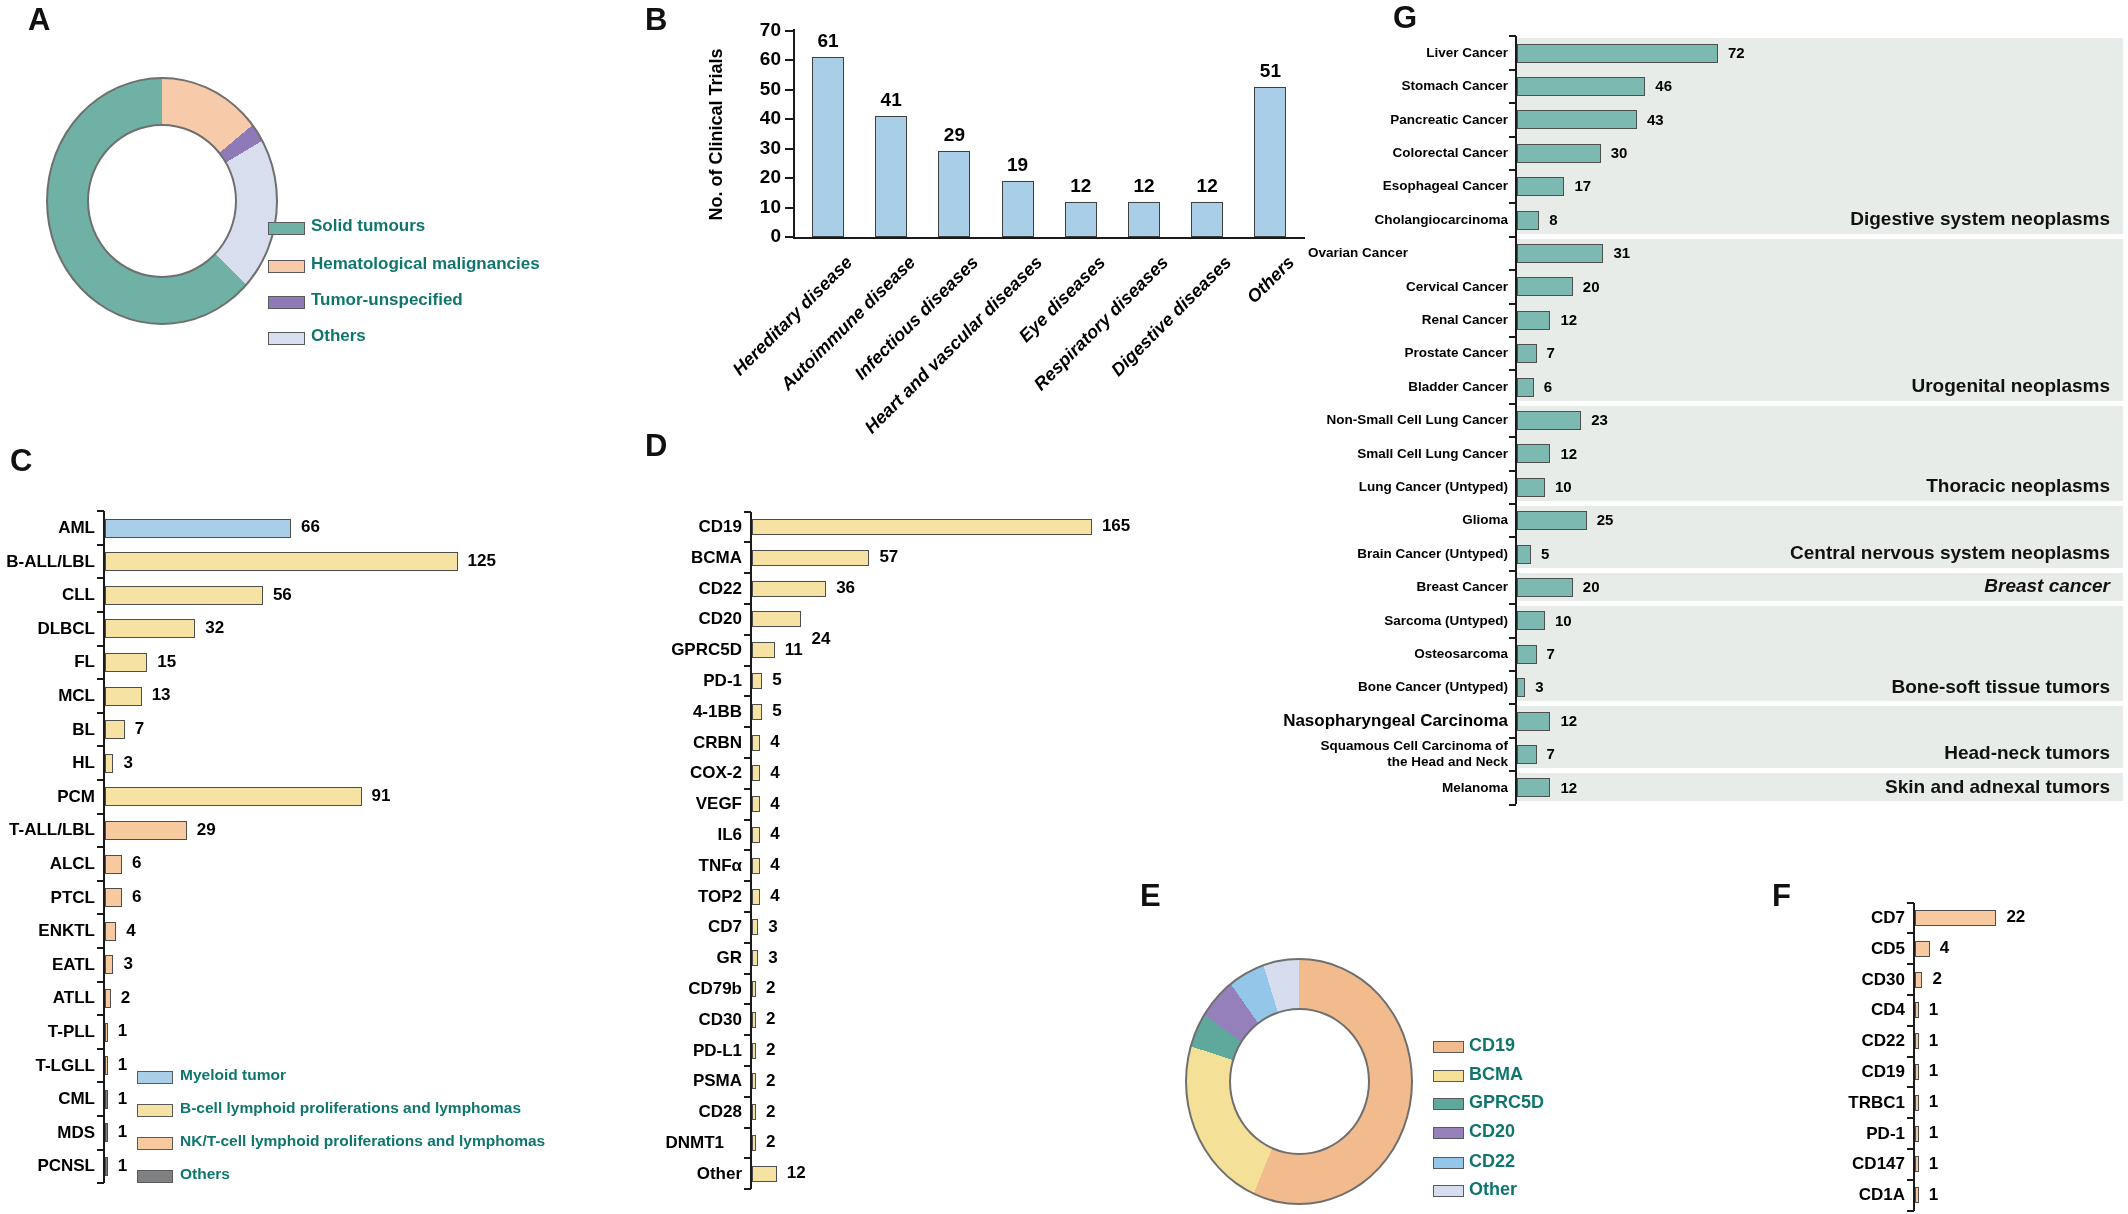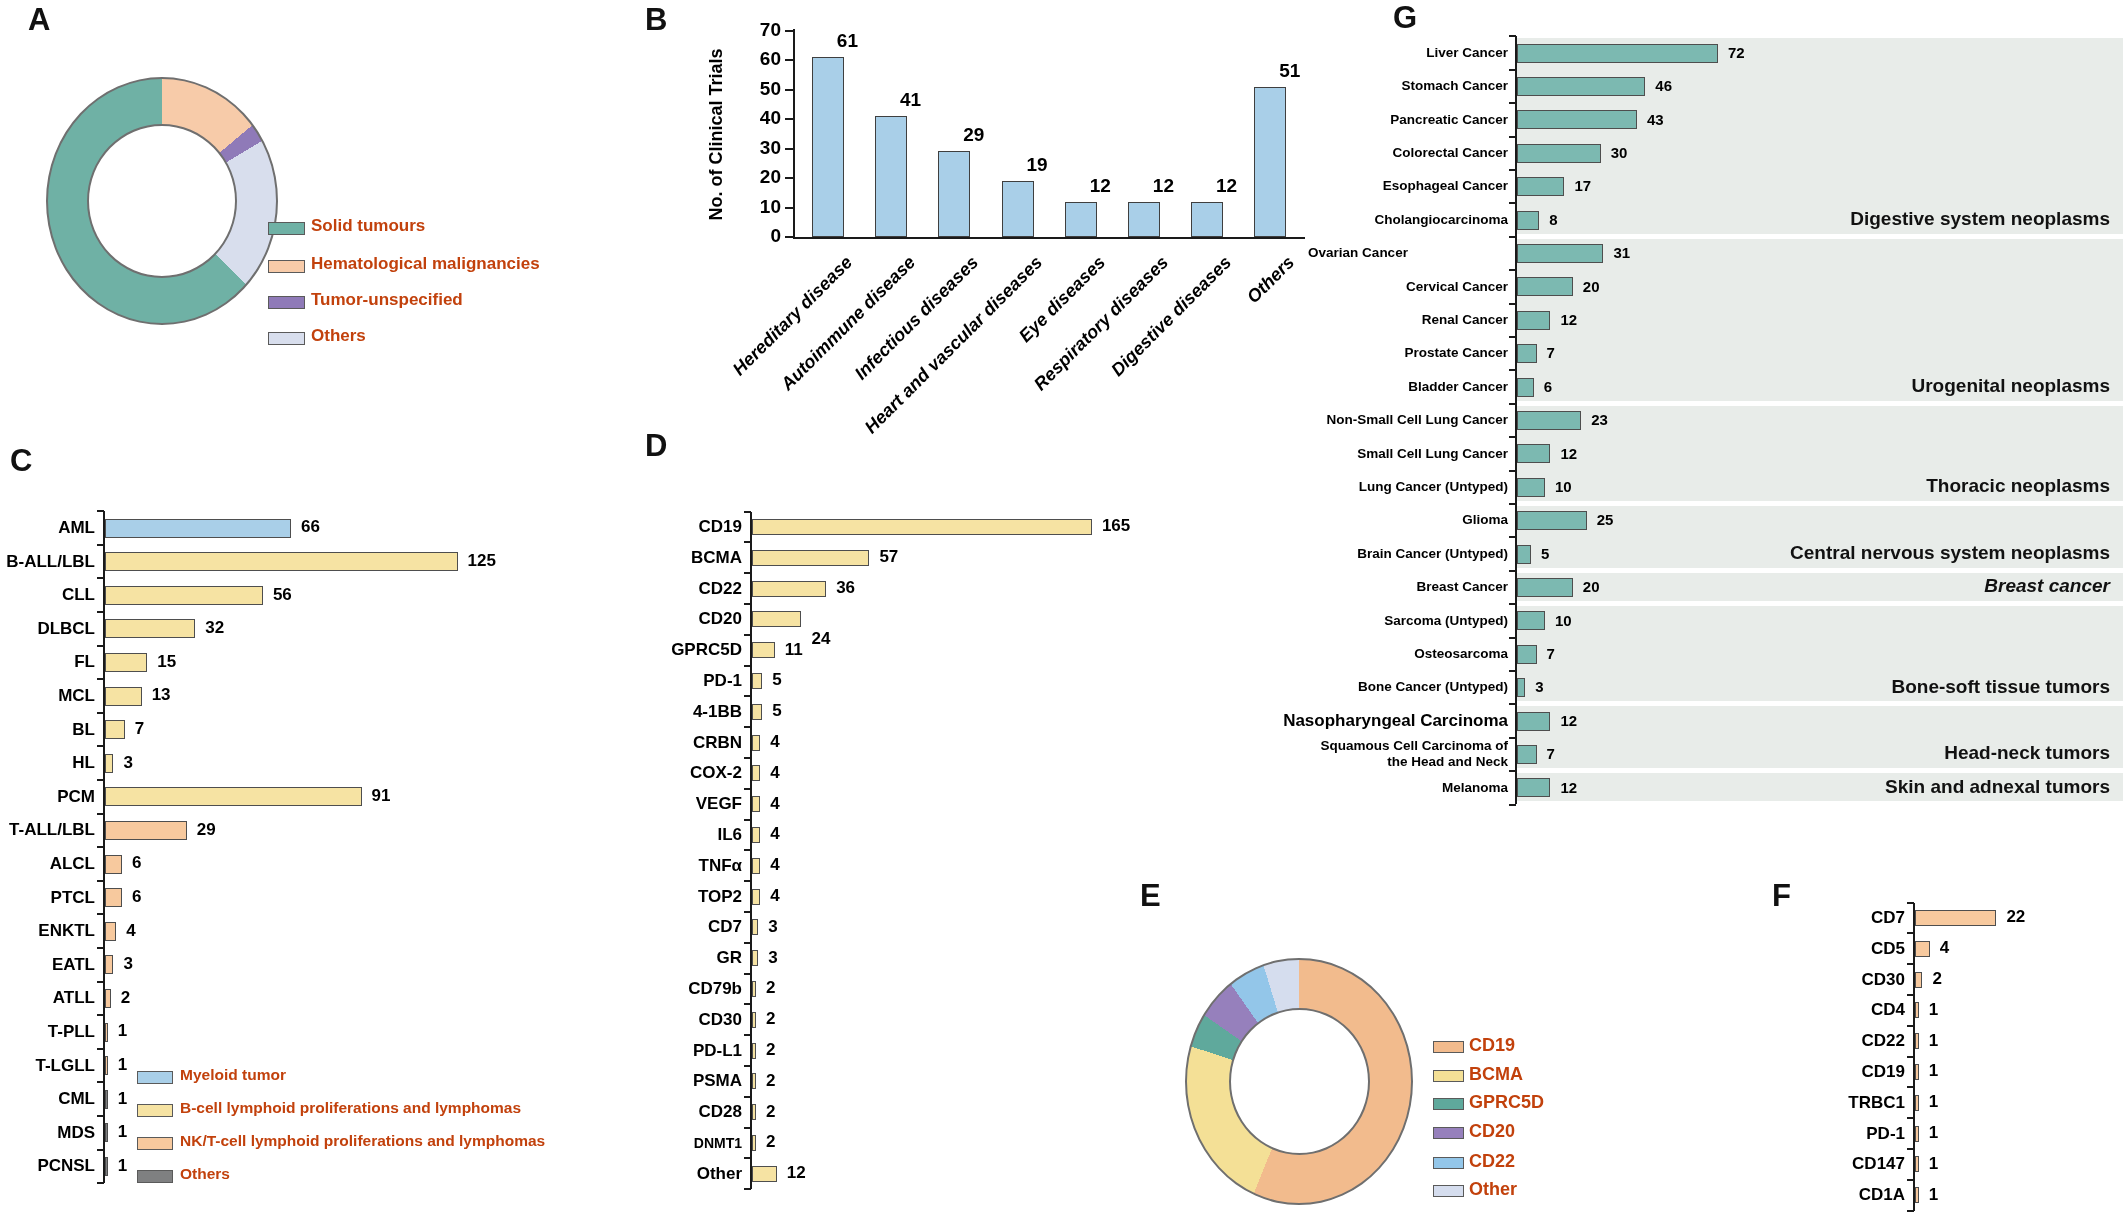--- a/index.html
+++ b/index.html
@@ -22,35 +22,35 @@
   .axis-h{position:absolute;height:2px;background:#1a1a1a;}
   .tick-h{position:absolute;height:2px;background:#1a1a1a;}
   .bar{position:absolute;box-sizing:border-box;border:1.5px solid #4e4e4e;}
   .rowlabel{
     position:absolute;text-align:right;font-weight:bold;color:#000;
     white-space:pre-line;
   }
   .rowvalue{position:absolute;font-weight:bold;color:#000;white-space:nowrap;}
   .band{position:absolute;}
   .grouplabel{position:absolute;text-align:right;font-weight:bold;color:#111;white-space:nowrap;}
-  .vbar-value{position:absolute;text-align:right;font-weight:bold;color:#000;}
+  .vbar-value{position:absolute;text-align:center;font-weight:bold;color:#000;}
   .xlabel-rot{
     position:absolute;font-weight:bold;font-style:italic;color:#000;white-space:nowrap;
     transform:translateX(-100%) rotate(-45deg);
     transform-origin:100% 0%;
   }
   .ytick-label{position:absolute;text-align:right;font-weight:bold;color:#000;}
   .y-title{
     position:absolute;text-align:center;font-weight:bold;color:#000;
     transform:rotate(-90deg);white-space:nowrap;
   }
   .donut{position:absolute;border-radius:50%;box-sizing:border-box;border:2px solid #6f6f6f;}
   .donut-hole{position:absolute;border-radius:50%;background:#ffffff;box-sizing:border-box;border:2px solid #6f6f6f;}
   .legend-swatch{position:absolute;box-sizing:border-box;border:1.5px solid #5a5a5a;}
-  .legend-label{position:absolute;font-weight:bold;color:#c2410c;white-space:nowrap;}
+  .legend-label{position:absolute;font-weight:bold;color:#0f766e;white-space:nowrap;}
 </style>
 </head>
 <body>
 
 <div id="figure">
   <div class="panel">
     <div class="panel-letter" style="left:28px;top:2px;">A</div>
     <div class="abs" id="chartA">
         <div class="donut" style="left: 46px; top: 77px; width: 232px; height: 248px; background: conic-gradient(rgb(247, 203, 169) -108deg, rgb(247, 203, 169) 50deg, rgb(143, 122, 184) 50deg, rgb(143, 122, 184) 59deg, rgb(216, 222, 237) 59deg, rgb(216, 222, 237) 135deg, rgb(111, 177, 165) 135deg, rgb(111, 177, 165) 252deg);"></div>
         <div class="donut-hole" style="left: 87px; top: 124px; width: 150px; height: 154px;"></div>
@@ -290,21 +290,21 @@
         <div class="rowvalue" style="left: 766.12px; top: 1009.26px; font-size: 17px;">2</div>
         <div class="rowlabel" style="left: 582px; top: 1040.6px; width: 160px; font-size: 17px; line-height: 20px;">PD-L1</div>
         <div class="bar" style="left: 752px; top: 1042.6px; width: 4.12px; height: 16px; background: rgb(246, 227, 163);"></div>
         <div class="rowvalue" style="left: 766.12px; top: 1040.06px; font-size: 17px;">2</div>
         <div class="rowlabel" style="left: 582px; top: 1071.4px; width: 160px; font-size: 17px; line-height: 20px;">PSMA</div>
         <div class="bar" style="left: 752px; top: 1073.4px; width: 4.12px; height: 16px; background: rgb(246, 227, 163);"></div>
         <div class="rowvalue" style="left: 766.12px; top: 1070.86px; font-size: 17px;">2</div>
         <div class="rowlabel" style="left: 582px; top: 1102.2px; width: 160px; font-size: 17px; line-height: 20px;">CD28</div>
         <div class="bar" style="left: 752px; top: 1104.2px; width: 4.12px; height: 16px; background: rgb(246, 227, 163);"></div>
         <div class="rowvalue" style="left: 766.12px; top: 1101.66px; font-size: 17px;">2</div>
-        <div class="rowlabel" style="left: 582px; top: 1133px; width: 160px; font-size: 14px; line-height: 20px;">DNMT1</div>
+        <div class="rowlabel" style="left: 564px; top: 1133px; width: 160px; font-size: 17px; line-height: 20px;">DNMT1</div>
         <div class="bar" style="left: 752px; top: 1135px; width: 4.12px; height: 16px; background: rgb(246, 227, 163);"></div>
         <div class="rowvalue" style="left: 766.12px; top: 1132.46px; font-size: 17px;">2</div>
         <div class="rowlabel" style="left: 582px; top: 1163.8px; width: 160px; font-size: 17px; line-height: 20px;">Other</div>
         <div class="bar" style="left: 752px; top: 1165.8px; width: 24.72px; height: 16px; background: rgb(246, 227, 163);"></div>
         <div class="rowvalue" style="left: 786.72px; top: 1163.26px; font-size: 17px;">12</div>
       </div>
   </div>
 
   <div class="panel">
     <div class="panel-letter" style="left:1140px;top:878px;">E</div>

